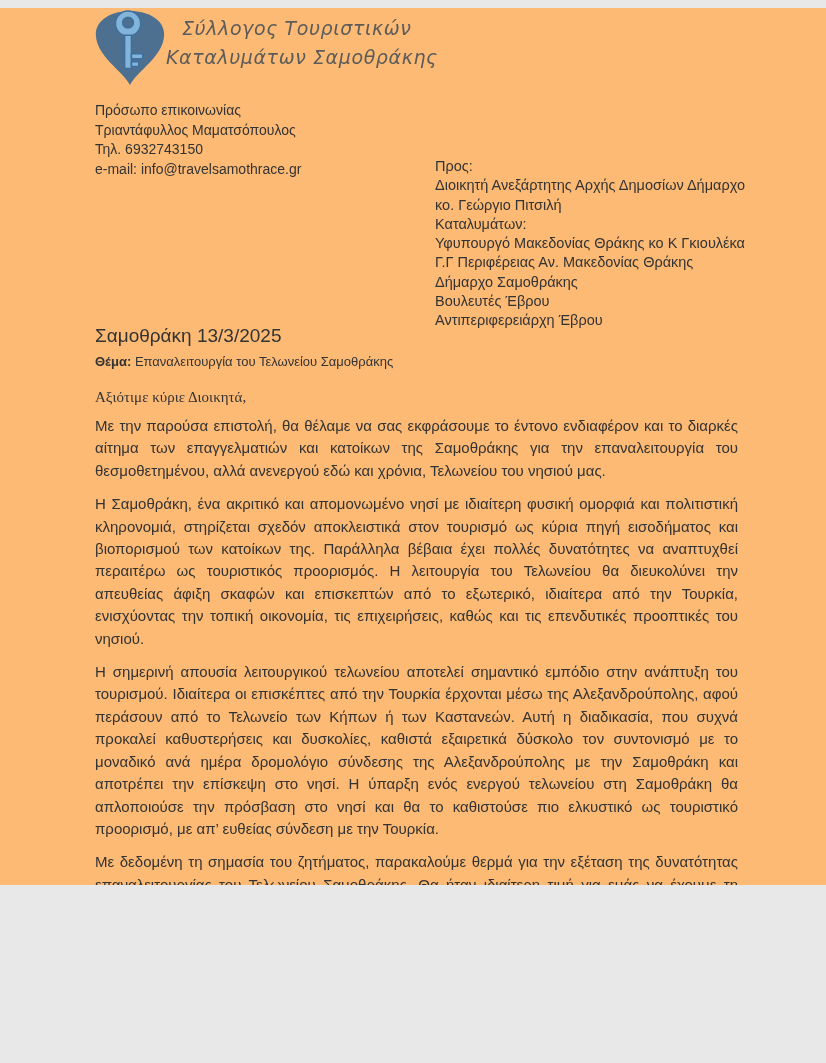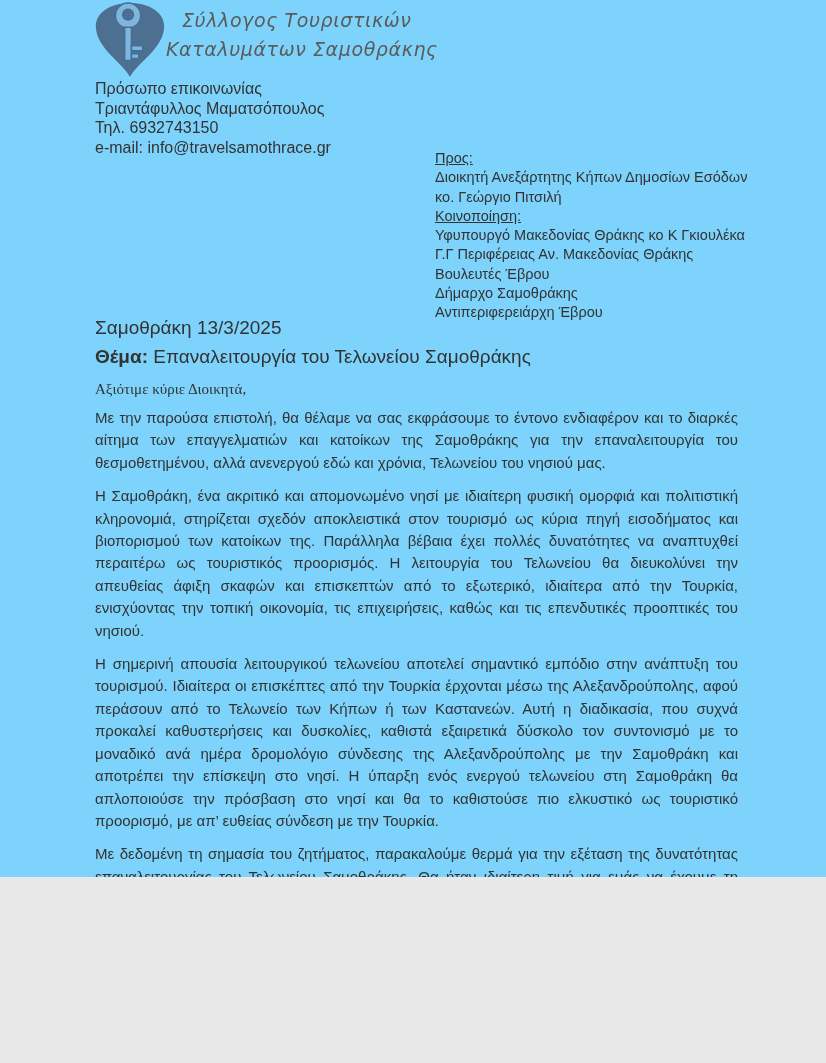--- a/index.html
+++ b/index.html
@@ -1,21 +1,21 @@
 <!DOCTYPE html>
 <html lang="el"><head>
 <meta charset="utf-8">
 <style>
   html,body { margin:0; padding:0; background:#e8e8e8; }
   .page {
     position: relative;
     width: 826px;
     height: 877px;
-    margin: 0 auto;
-    background: #7dd3fc;
+    margin: 8px auto;
+    background: #fdba74;
     font-family: "Liberation Sans", sans-serif;
     color: #333333;
     overflow: hidden;
   }
 
   
   .logo { position:absolute; left:84px; top:0; display:flex; align-items:flex-start; }
   .logo-pin { width:92px; height:78px; flex:0 0 auto; }
   .logo-text {
     margin-top:6px; margin-left:6px;
@@ -23,31 +23,31 @@
     font-style: italic;
     color:#5b5b5b;
     font-size:19px;
     line-height:29px;
     letter-spacing:0.6px;
     white-space:nowrap;
   }
   .logo-text .l2 { margin-left:-16px;text-align:center; }
 
   
-  .contact { position:absolute; left:95px; top:79px; font-size:16px; line-height:19.5px; }
+  .contact { position:absolute; left:95px; top:93px; font-size:14px; line-height:19.5px; }
 
   
   .recipients { position:absolute; left:435px; top:149px; font-size:14.5px; line-height:19.3px; width:330px; }
-  .recipients .uline { text-decoration:underline; }
+  .recipients .uline { }
 
   
   .date { position:absolute; left:95px; top:317px; width:642px; text-align:left; font-size:19px; }
 
   
-  .subject { position:absolute; left:95px; top:346px; font-size:19px; }
+  .subject { position:absolute; left:95px; top:346px; font-size:13px; }
   .subject .lbl { font-weight:bold; }
   .salutation { position:absolute; left:95px; top:381px; font-size:15px;font-family:Liberation Serif, serif; }
 
   
   .letter-body { position:absolute; left:95px; top:407px; width:643px; font-size:15px; line-height:22.4px; text-align:justify; }
   .letter-body p { margin:0 0 11px 0; }
 
   
   .closing { position:absolute; left:425px; top:909px; width:310px; text-align:center; font-size:15px; line-height:21px; }
 
@@ -79,27 +79,27 @@
 
   <div class="contact">
     <div>Πρόσωπο επικοινωνίας</div>
     <div>Τριαντάφυλλος Μαματσόπουλος</div>
     <div>Τηλ.  6932743150</div>
     <div>e-mail: info@travelsamothrace.gr</div>
   </div>
 
   <div class="recipients">
     <div class="uline">Προς:</div>
-    <div>Διοικητή Ανεξάρτητης Κήπων Δημοσίων Εσόδων</div>
+    <div>Διοικητή Ανεξάρτητης Αρχής Δημοσίων Δήμαρχο</div>
     <div>κο.  Γεώργιο Πιτσιλή</div>
-    <div class="uline">Κοινοποίηση:</div>
+    <div class="uline">Καταλυμάτων:</div>
     <div>Υφυπουργό Μακεδονίας Θράκης κο Κ Γκιουλέκα</div>
     <div>Γ.Γ Περιφέρειας Αν. Μακεδονίας Θράκης</div>
+    <div>Δήμαρχο Σαμοθράκης</div>
     <div>Βουλευτές Έβρου</div>
-    <div>Δήμαρχο Σαμοθράκης</div>
     <div>Αντιπεριφερειάρχη Έβρου</div>
   </div>
 
   <div class="date">Σαμοθράκη 13/3/2025</div>
 
   <div class="subject">
     <span class="lbl">Θέμα:</span><span> Επαναλειτουργία του Τελωνείου Σαμοθράκης</span>
   </div>
 
   <div class="salutation">Αξιότιμε κύριε Διοικητά,</div>

